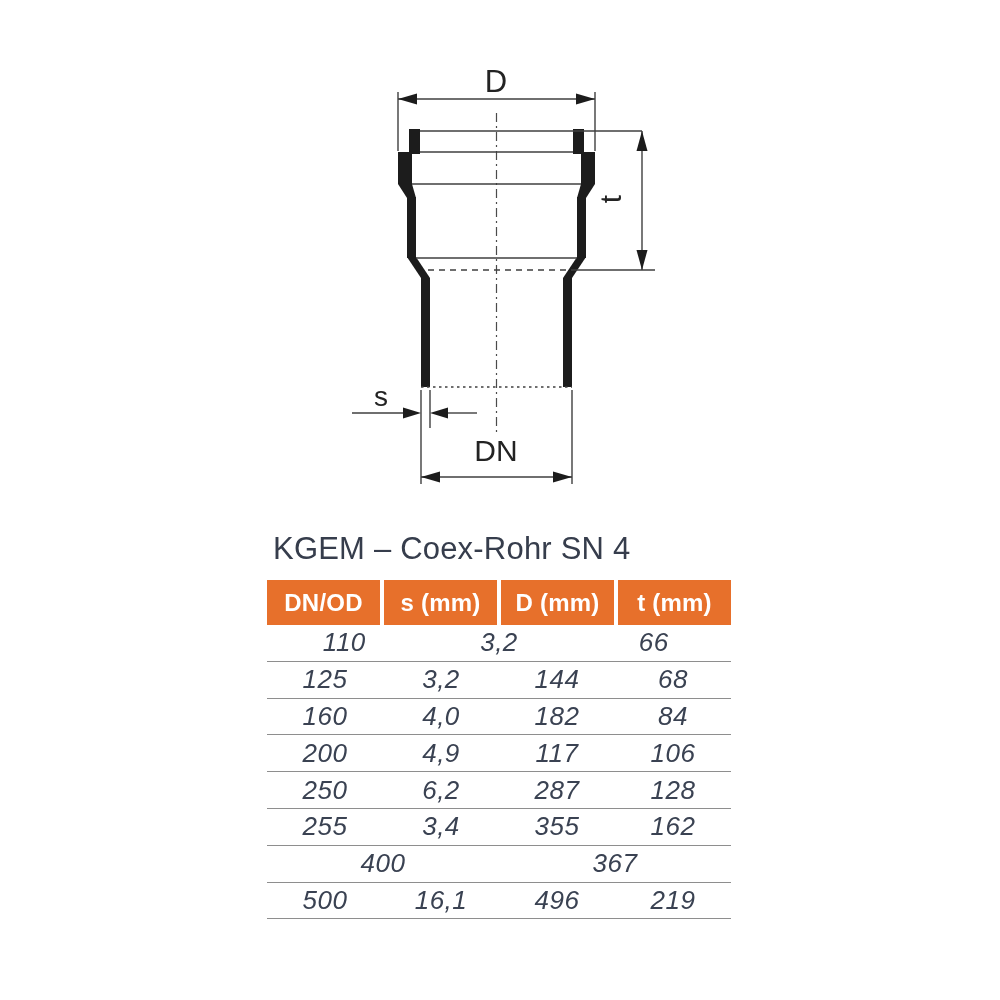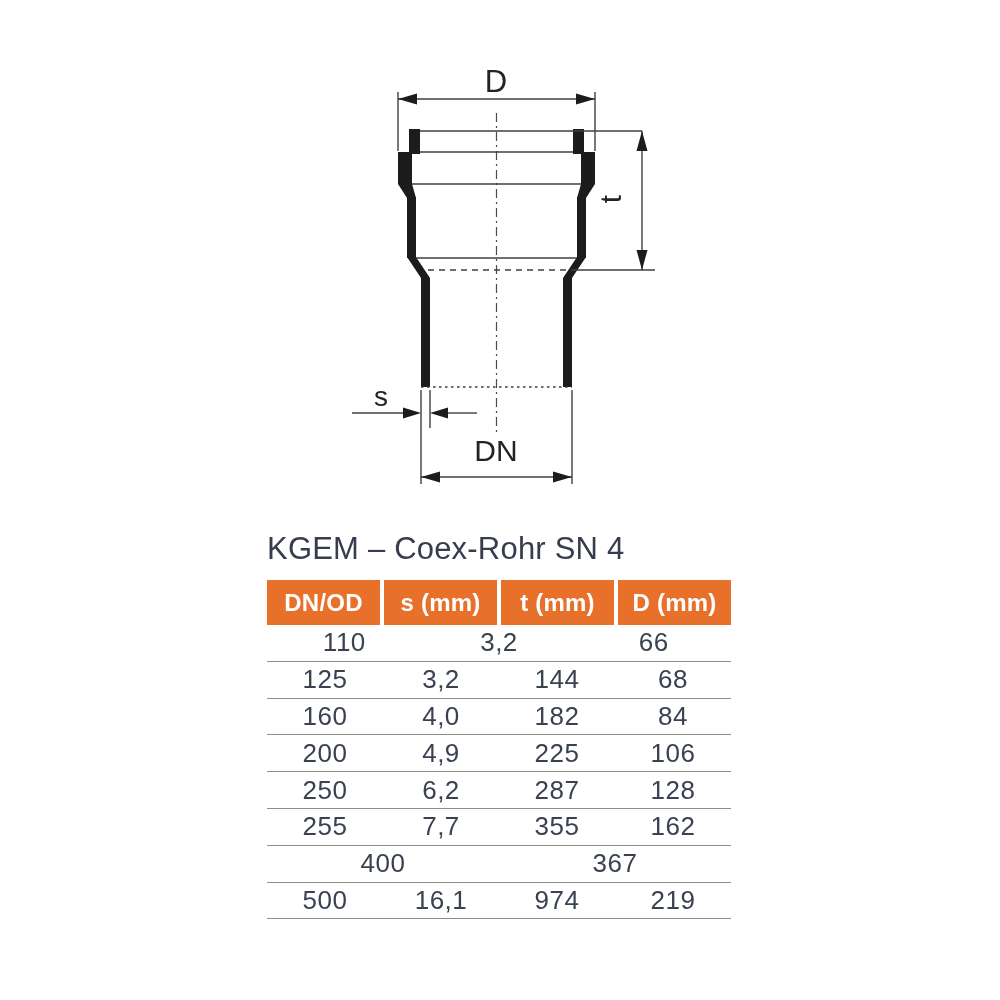--- a/index.html
+++ b/index.html
@@ -12,34 +12,34 @@
     --thin:#3F3F3F;
   }
   html,body{margin:0;padding:0;}
   body{
     width:1000px;height:1000px;background:#ffffff;position:relative;overflow:hidden;
     font-family:"Liberation Sans", sans-serif;
   }
   .drawing-wrap{position:absolute;left:0;top:0;width:1000px;height:510px;}
   .dim-label{font-family:"Liberation Sans", sans-serif;fill:#232323;}
   .section-title{
-    position:absolute;left:267px;top:531px;width:470px;
+    position:absolute;left:273px;top:531px;width:470px;
     font-size:31px;color:var(--title-text);letter-spacing:0.2px;white-space:nowrap;
   }
   .spec-table{position:absolute;left:267px;top:580px;width:464px;}
   .thead{display:flex;gap:4px;height:45px;}
   .hcell{
     flex:1;background:var(--accent);color:var(--header-text);
     font-weight:bold;font-size:24px;display:flex;align-items:center;justify-content:center;
     letter-spacing:0.2px;
   }
   .trow{display:flex;height:35.8px;border-bottom:1.5px solid var(--sep);}
   .tcell{
     flex:1;display:flex;align-items:center;justify-content:center;
-    font-size:26px;color:var(--body-text);letter-spacing:0.5px;
+    font-size:26px;color:var(--body-text);letter-spacing:0.5px;font-style:italic;
   }
 </style>
 </head>
 <body>
 
 <div class="drawing-wrap">
   <svg width="1000" height="510" viewBox="0 0 1000 510">
 
     <line x1="496.5" y1="113" x2="496.5" y2="432" stroke="#4a4a4a" stroke-width="1.2" stroke-dasharray="9 4 2 4"></line>
 
@@ -103,22 +103,22 @@
     </g>
   </svg>
 </div>
 
 <div class="section-title">KGEM – Coex-Rohr SN 4</div>
 
 <div class="spec-table">
   <div class="thead">
     <div class="hcell">DN/OD</div>
     <div class="hcell">s (mm)</div>
+    <div class="hcell">D (mm)</div>
     <div class="hcell">t (mm)</div>
-    <div class="hcell">D (mm)</div>
   </div>
   <div class="trow">
     <div class="tcell">110</div>
     <div class="tcell">3,2</div>
     <div class="tcell">66</div>
   </div>
   <div class="trow">
     <div class="tcell">125</div>
     <div class="tcell">3,2</div>
     <div class="tcell">144</div>
@@ -126,38 +126,38 @@
   </div>
   <div class="trow">
     <div class="tcell">160</div>
     <div class="tcell">4,0</div>
     <div class="tcell">182</div>
     <div class="tcell">84</div>
   </div>
   <div class="trow">
     <div class="tcell">200</div>
     <div class="tcell">4,9</div>
-    <div class="tcell">225</div>
+    <div class="tcell">117</div>
     <div class="tcell">106</div>
   </div>
   <div class="trow">
     <div class="tcell">250</div>
     <div class="tcell">6,2</div>
     <div class="tcell">287</div>
     <div class="tcell">128</div>
   </div>
   <div class="trow">
     <div class="tcell">255</div>
-    <div class="tcell">7,7</div>
+    <div class="tcell">3,4</div>
     <div class="tcell">355</div>
     <div class="tcell">162</div>
   </div>
   <div class="trow">
     <div class="tcell">400</div>
     <div class="tcell">367</div>
   </div>
   <div class="trow">
     <div class="tcell">500</div>
     <div class="tcell">16,1</div>
-    <div class="tcell">974</div>
+    <div class="tcell">496</div>
     <div class="tcell">219</div>
   </div>
 </div>
 
 </body></html>

